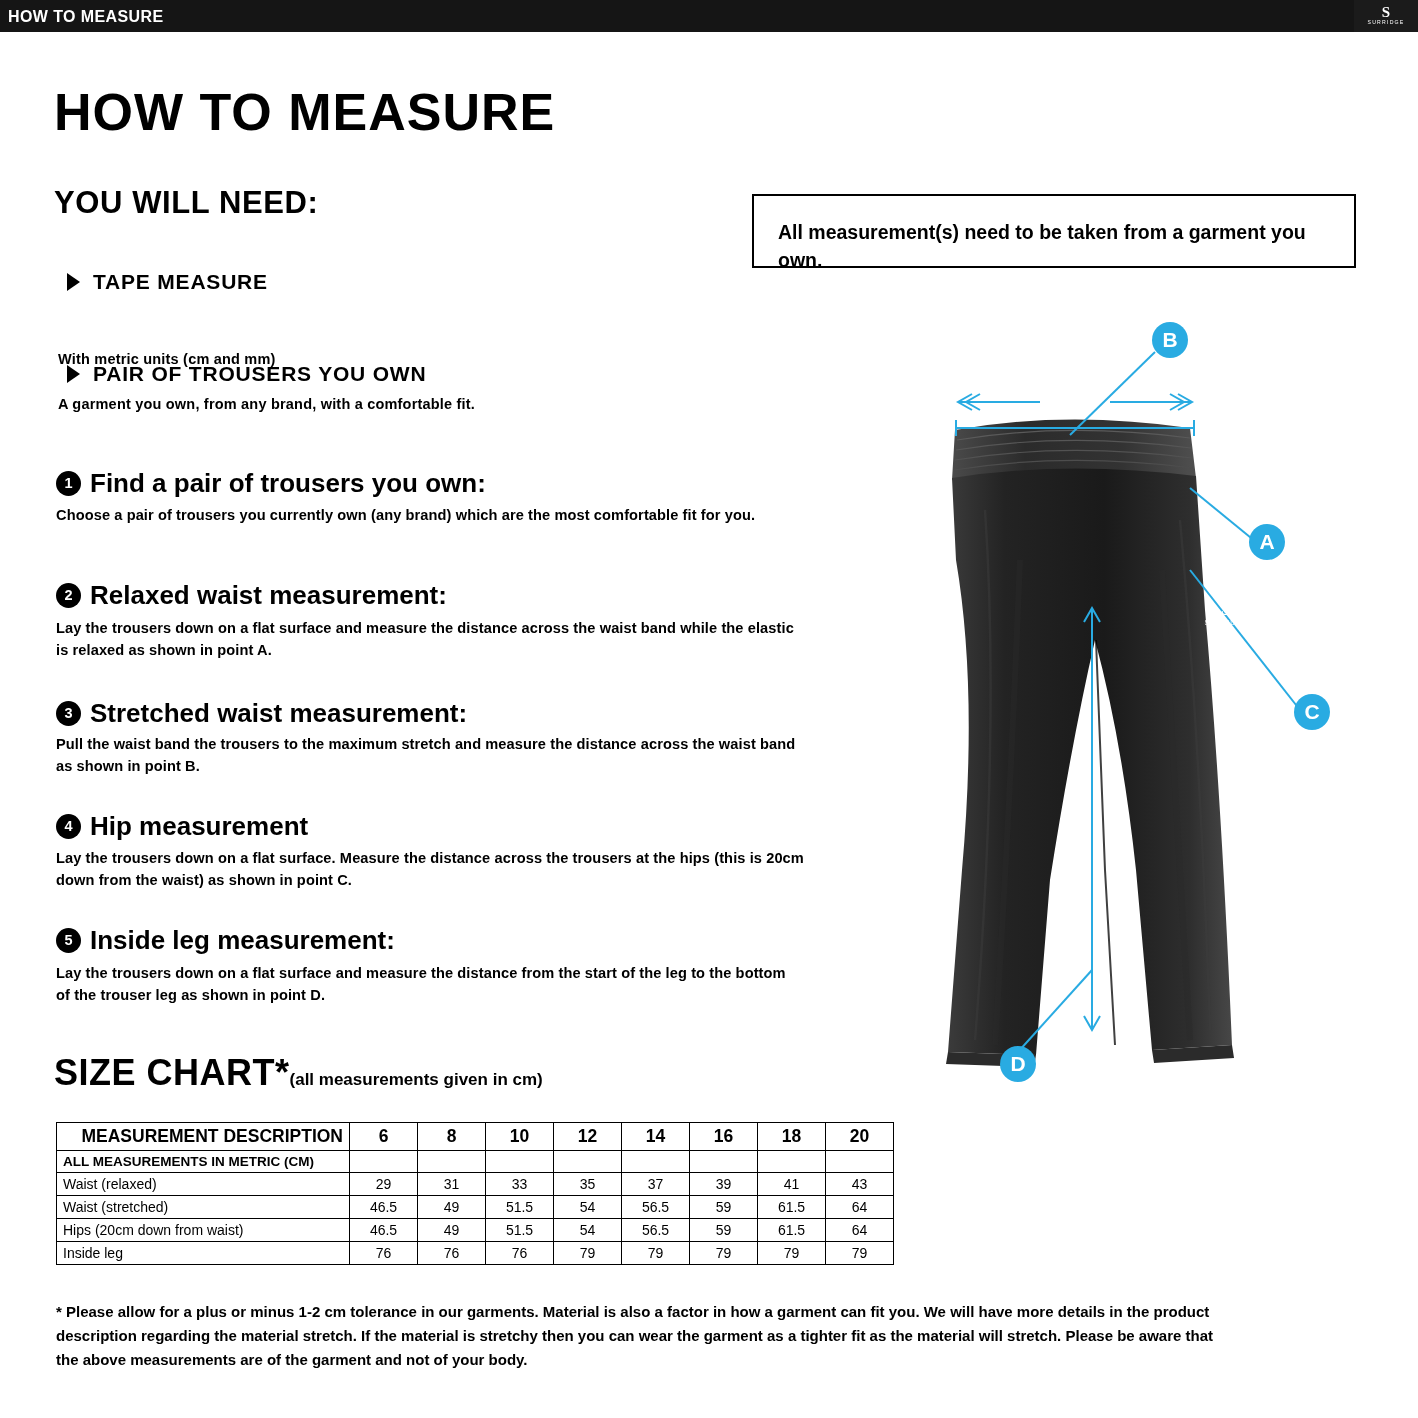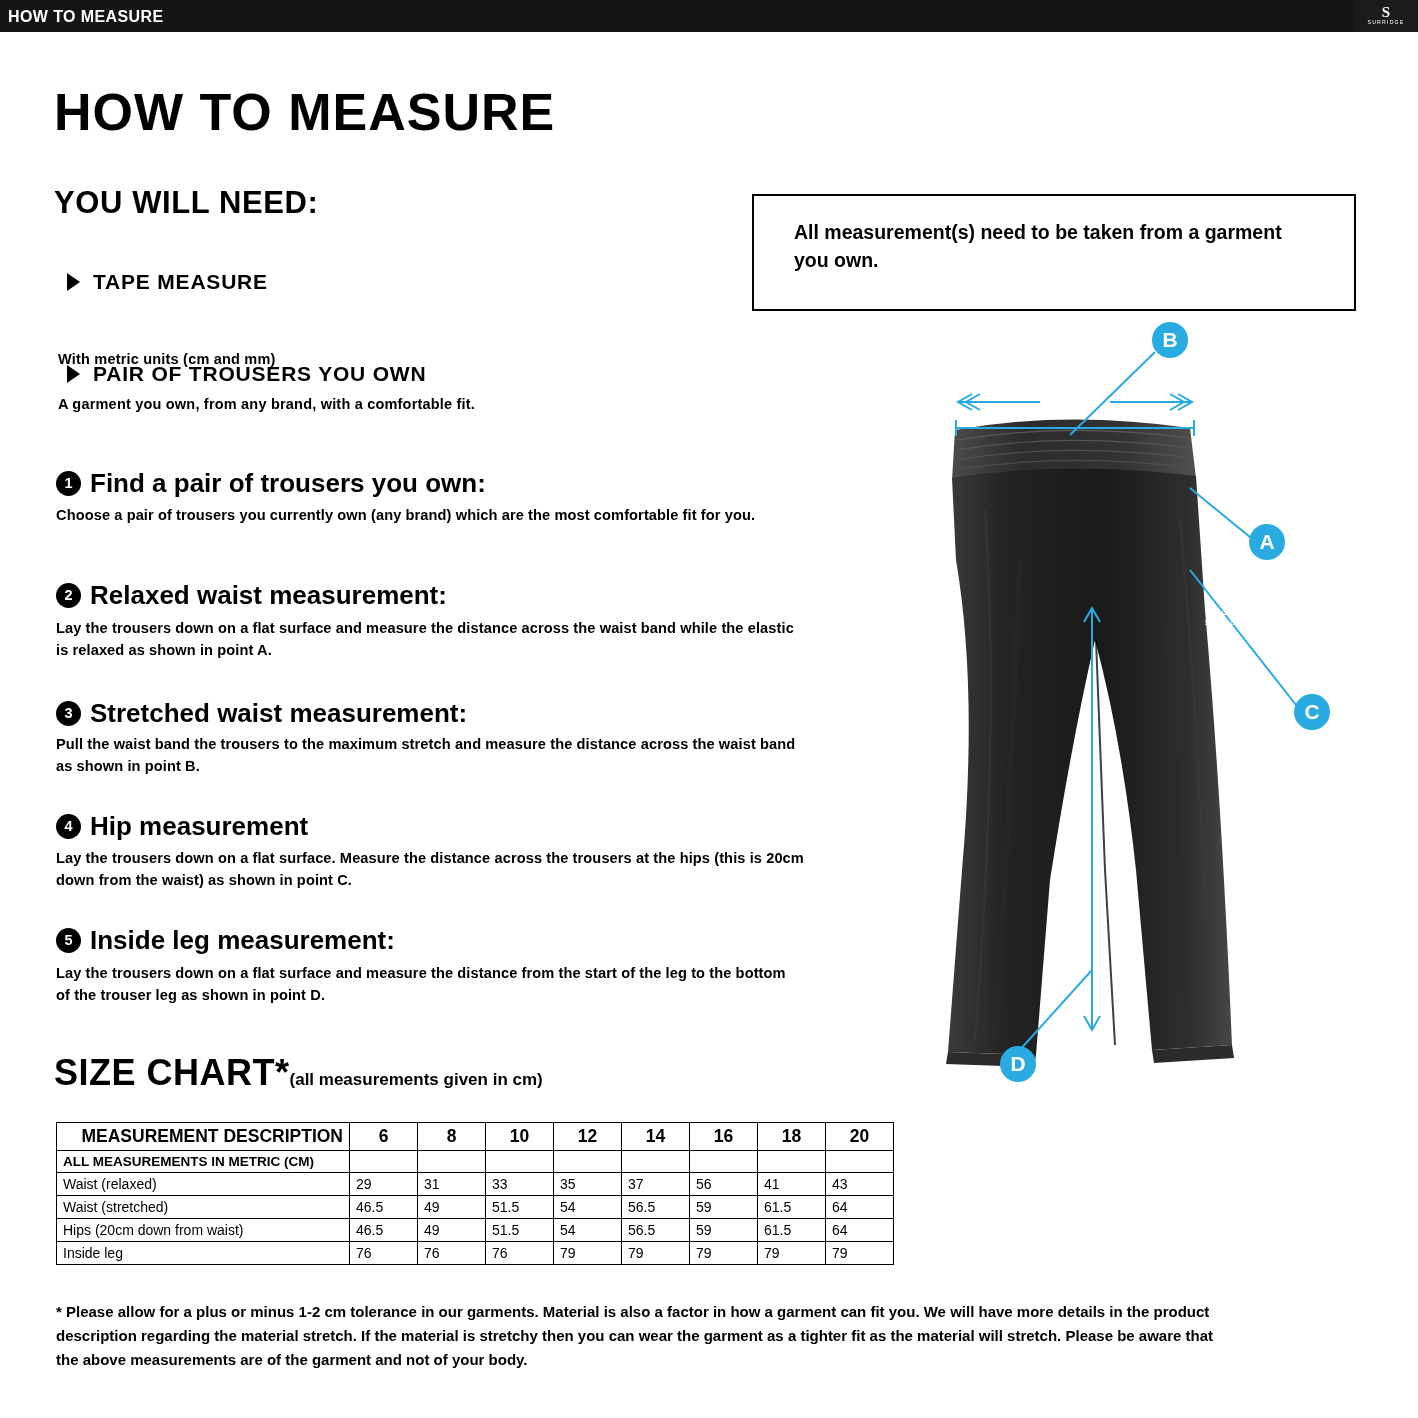--- a/index.html
+++ b/index.html
@@ -40,23 +40,23 @@
     position:absolute;left:54px;top:82px;
     font-size:52px;font-weight:bold;letter-spacing:1px;
   }
   .h2-need{
     position:absolute;left:54px;top:185px;
     font-size:31px;font-weight:bold;letter-spacing:.6px;
   }
 
   
   .notice{
-    position:absolute;left:752px;top:194px;width:604px;height:117px;
+    position:absolute;left:752px;top:194px;width:604px;height:74px;
     border:2px solid #000;box-sizing:border-box;
-    padding:22px 40px;
+    padding:22px 24px;
     font-size:19.5px;font-weight:bold;line-height:28px;
   }
 
   
   .bullet-row{position:absolute;left:58px;margin-left:9px;}
   .tri{
     display:inline-block;width:0;height:0;
     border-left:13px solid #000;
     border-top:9px solid transparent;
     border-bottom:9px solid transparent;
@@ -105,21 +105,21 @@
     font-weight:normal;
   }
   table.sizes th.desc{
     text-align:right;width:293px;font-size:17.5px;font-weight:bold;
   }
   table.sizes th.sz{
     width:68px;text-align:center;font-size:17.5px;font-weight:bold;
   }
   table.sizes td.rowlabel{text-align:left;font-size:14px;}
   table.sizes td.rowlabel.bold{font-weight:bold;font-size:13.5px;}
-  table.sizes td.val{text-align:left;font-size:14px;}
+  table.sizes td.val{text-align:center;font-size:14px;}
 
   
   .footnote{
     position:absolute;left:56px;top:1300px;width:1170px;
     font-size:15px;font-weight:bold;line-height:24px;
   }
 
   
   .diagram{
     position:absolute;left:900px;top:310px;width:470px;height:790px;
@@ -222,21 +222,21 @@
       <td class="val"></td>
       <td class="val"></td>
     </tr>
     <tr>
       <td class="rowlabel">Waist (relaxed)</td>
       <td class="val">29</td>
       <td class="val">31</td>
       <td class="val">33</td>
       <td class="val">35</td>
       <td class="val">37</td>
-      <td class="val">56</td>
+      <td class="val">39</td>
       <td class="val">41</td>
       <td class="val">43</td>
     </tr>
     <tr>
       <td class="rowlabel">Waist (stretched)</td>
       <td class="val">46.5</td>
       <td class="val">49</td>
       <td class="val">51.5</td>
       <td class="val">54</td>
       <td class="val">56.5</td>

